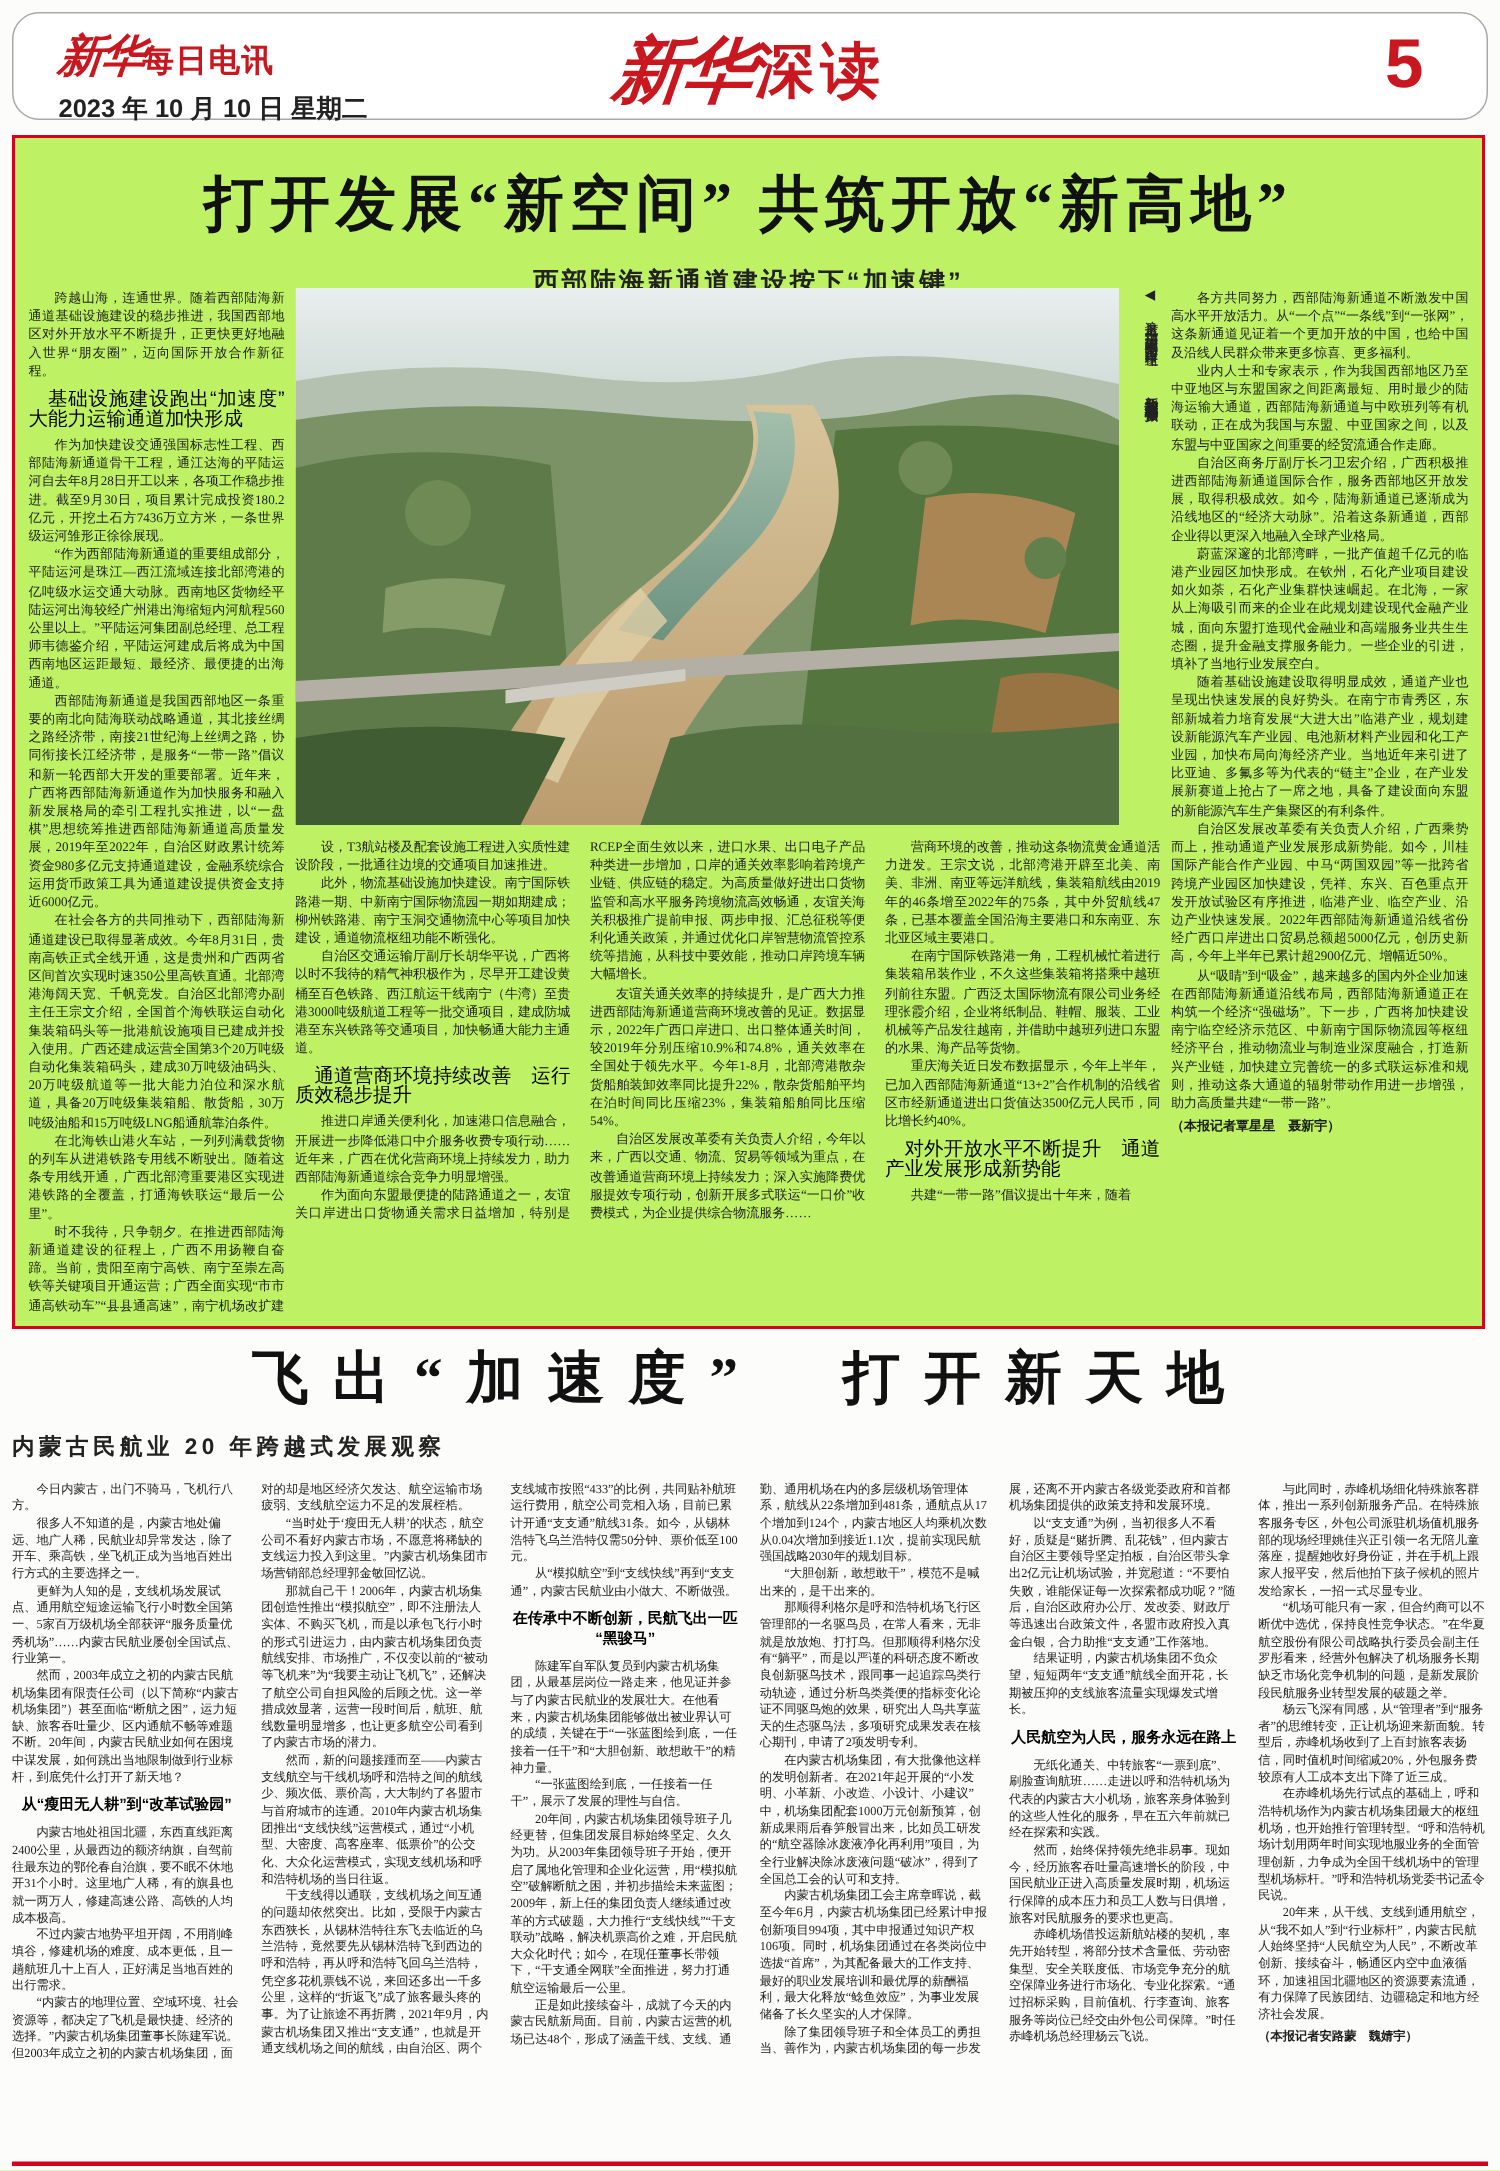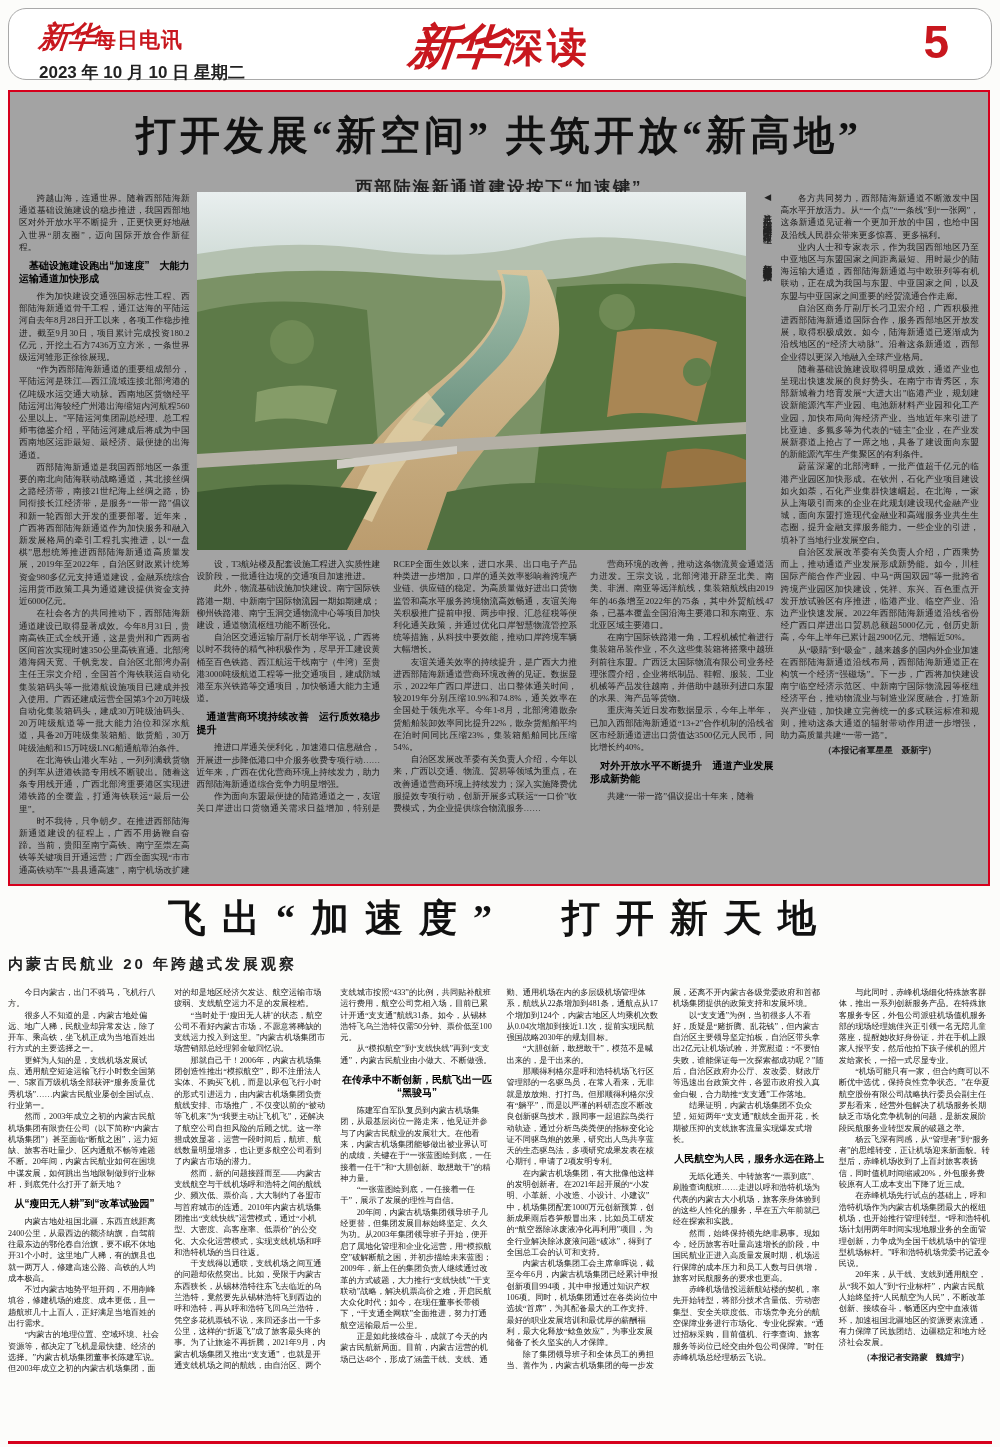--- a/index.html
+++ b/index.html
@@ -19,21 +19,21 @@
   .paper-logo .cal{font-size:30px;font-style:italic;display:inline-block;transform:skew(-6deg);letter-spacing:-2px;}
   .paper-logo .blk{font-size:21px;letter-spacing:1px;}
   .mast-date{font-family:"Liberation Sans","DejaVu Sans",sans-serif;font-size:17px;font-weight:bold;color:#222;margin-top:3px;}
   .mast-center{position:absolute;left:0;right:0;top:6px;text-align:center;color:#c8171e;white-space:nowrap;}
   .mast-center .cal{font-size:48px;font-style:italic;font-weight:bold;display:inline-block;transform:skew(-6deg);letter-spacing:-3px;vertical-align:middle;}
   .mast-center .blk{font-size:40px;font-weight:bold;letter-spacing:4px;vertical-align:middle;}
   .page-num{position:absolute;right:42px;top:6px;color:#c8171e;font-size:46px;font-weight:bold;font-family:"Liberation Sans","DejaVu Sans",sans-serif;}
   
   .a1-box{
     position:absolute;top:90px;left:8px;width:978px;height:792px;
-    border:2px solid #d6001c;background:#a3a3a3;
+    border:2px solid #d6001c;background:#bef264;
   }
   .a1-head{margin-top:16px;text-align:center;}
   .a1-title{
     font-size:40px;font-weight:900;letter-spacing:4px;color:#111;
     font-family:"Liberation Serif","DejaVu Serif",serif;
   }
   .a1-sub{margin-top:13px;font-family:"Liberation Sans","DejaVu Sans",sans-serif;
     font-size:17px;font-weight:bold;color:#222;letter-spacing:2px;}
   .a1-content{position:absolute;left:9px;right:9px;top:100px;bottom:7px;display:flex;gap:7px;}
   .col-left{width:172px;height:100%;overflow:hidden;}
@@ -47,28 +47,28 @@
     font-size:9px;line-height:13px;padding-left:0;box-sizing:border-box;
     color:#222;letter-spacing:1px;
   }
   .photo-caption .marker{font-size:9px;}
   .photo-caption .credit{font-weight:bold;margin-top:14px;display:inline-block;}
   .center-flow{margin-top:8px;height:308px;column-count:3;column-gap:13px;overflow:hidden;}
   
   .flow{font-size:8.7px;line-height:12.2px;text-align:justify;}
   .para{text-indent:2em;margin:0;}
   .col-head{
-    font-family:"Liberation Sans","DejaVu Sans",sans-serif;font-weight:bold;
-    font-size:10px;line-height:13px;text-indent:1em;margin:6px 0 5px 0;color:#000;
+    font-family:"Liberation Sans","DejaVu Sans",sans-serif;font-weight:normal;
+    font-size:13px;line-height:13px;text-indent:1em;margin:6px 0 5px 0;color:#000;
   }
   .col-head-c{
     font-family:"Liberation Sans","DejaVu Sans",sans-serif;font-weight:bold;
     font-size:10px;line-height:13px;text-align:center;margin:7px 0 6px 0;color:#000;
   }
-  .byline{text-align:center;font-weight:bold;margin-top:3px;}
+  .byline{text-align:left;font-weight:bold;margin-top:3px;}
   
   .a2{position:absolute;top:893px;left:8px;width:984px;height:546px;}
   .a2-title{
     text-align:center;font-size:38px;font-weight:900;letter-spacing:16px;color:#111;
     font-family:"Liberation Serif","DejaVu Serif",serif;white-space:nowrap;
   }
   .a2-sub{margin-top:11px;font-family:"Liberation Sans","DejaVu Sans",sans-serif;
     font-size:15px;font-weight:bold;letter-spacing:3px;color:#222;}
   .a2-flow{margin-top:13px;height:462px;column-count:6;column-gap:13px;overflow:hidden;
     font-size:8.2px;line-height:11.3px;}
@@ -164,22 +164,22 @@
           <div class="para">在南宁国际铁路港一角，工程机械忙着进行集装箱吊装作业，不久这些集装箱将搭乘中越班列前往东盟。广西泛太国际物流有限公司业务经理张霞介绍，企业将纸制品、鞋帽、服装、工业机械等产品发往越南，并借助中越班列进口东盟的水果、海产品等货物。</div>
           <div class="para">重庆海关近日发布数据显示，今年上半年，已加入西部陆海新通道“13+2”合作机制的沿线省区市经新通道进出口货值达3500亿元人民币，同比增长约40%。</div>
           <div class="col-head">对外开放水平不断提升　通道产业发展形成新势能</div>
           <div class="para">共建“一带一路”倡议提出十年来，随着</div>
         </div>
     </div>
     <div class="col-right flow">
         <div class="para">各方共同努力，西部陆海新通道不断激发中国高水平开放活力。从“一个点”“一条线”到“一张网”，这条新通道见证着一个更加开放的中国，也给中国及沿线人民群众带来更多惊喜、更多福利。</div>
         <div class="para">业内人士和专家表示，作为我国西部地区乃至中亚地区与东盟国家之间距离最短、用时最少的陆海运输大通道，西部陆海新通道与中欧班列等有机联动，正在成为我国与东盟、中亚国家之间，以及东盟与中亚国家之间重要的经贸流通合作走廊。</div>
         <div class="para">自治区商务厅副厅长刁卫宏介绍，广西积极推进西部陆海新通道国际合作，服务西部地区开放发展，取得积极成效。如今，陆海新通道已逐渐成为沿线地区的“经济大动脉”。沿着这条新通道，西部企业得以更深入地融入全球产业格局。</div>
+        <div class="para">蔚蓝深邃的北部湾畔，一批产值超千亿元的临港产业园区加快形成。在钦州，石化产业项目建设如火如荼，石化产业集群快速崛起。在北海，一家从上海吸引而来的企业在此规划建设现代金融产业城，面向东盟打造现代金融业和高端服务业共生生态圈，提升金融支撑服务能力。一些企业的引进，填补了当地行业发展空白。</div>
         <div class="para">随着基础设施建设取得明显成效，通道产业也呈现出快速发展的良好势头。在南宁市青秀区，东部新城着力培育发展“大进大出”临港产业，规划建设新能源汽车产业园、电池新材料产业园和化工产业园，加快布局向海经济产业。当地近年来引进了比亚迪、多氟多等为代表的“链主”企业，在产业发展新赛道上抢占了一席之地，具备了建设面向东盟的新能源汽车生产集聚区的有利条件。</div>
-        <div class="para">蔚蓝深邃的北部湾畔，一批产值超千亿元的临港产业园区加快形成。在钦州，石化产业项目建设如火如荼，石化产业集群快速崛起。在北海，一家从上海吸引而来的企业在此规划建设现代金融产业城，面向东盟打造现代金融业和高端服务业共生生态圈，提升金融支撑服务能力。一些企业的引进，填补了当地行业发展空白。</div>
         <div class="para">自治区发展改革委有关负责人介绍，广西乘势而上，推动通道产业发展形成新势能。如今，川桂国际产能合作产业园、中马“两国双园”等一批跨省跨境产业园区加快建设，凭祥、东兴、百色重点开发开放试验区有序推进，临港产业、临空产业、沿边产业快速发展。2022年西部陆海新通道沿线省份经广西口岸进出口贸易总额超5000亿元，创历史新高，今年上半年已累计超2900亿元、增幅近50%。</div>
         <div class="para">从“吸睛”到“吸金”，越来越多的国内外企业加速在西部陆海新通道沿线布局，西部陆海新通道正在构筑一个经济“强磁场”。下一步，广西将加快建设南宁临空经济示范区、中新南宁国际物流园等枢纽经济平台，推动物流业与制造业深度融合，打造新兴产业链，加快建立完善统一的多式联运标准和规则，推动这条大通道的辐射带动作用进一步增强，助力高质量共建“一带一路”。</div>
         <div class="byline">（本报记者覃星星　聂新宇）</div>
       </div>
   </div>
 </section>
 
 <section class="a2">
   <div class="a2-title">飞出“加速度”　打开新天地</div>
   <div class="a2-sub">内蒙古民航业 20 年跨越式发展观察</div>

